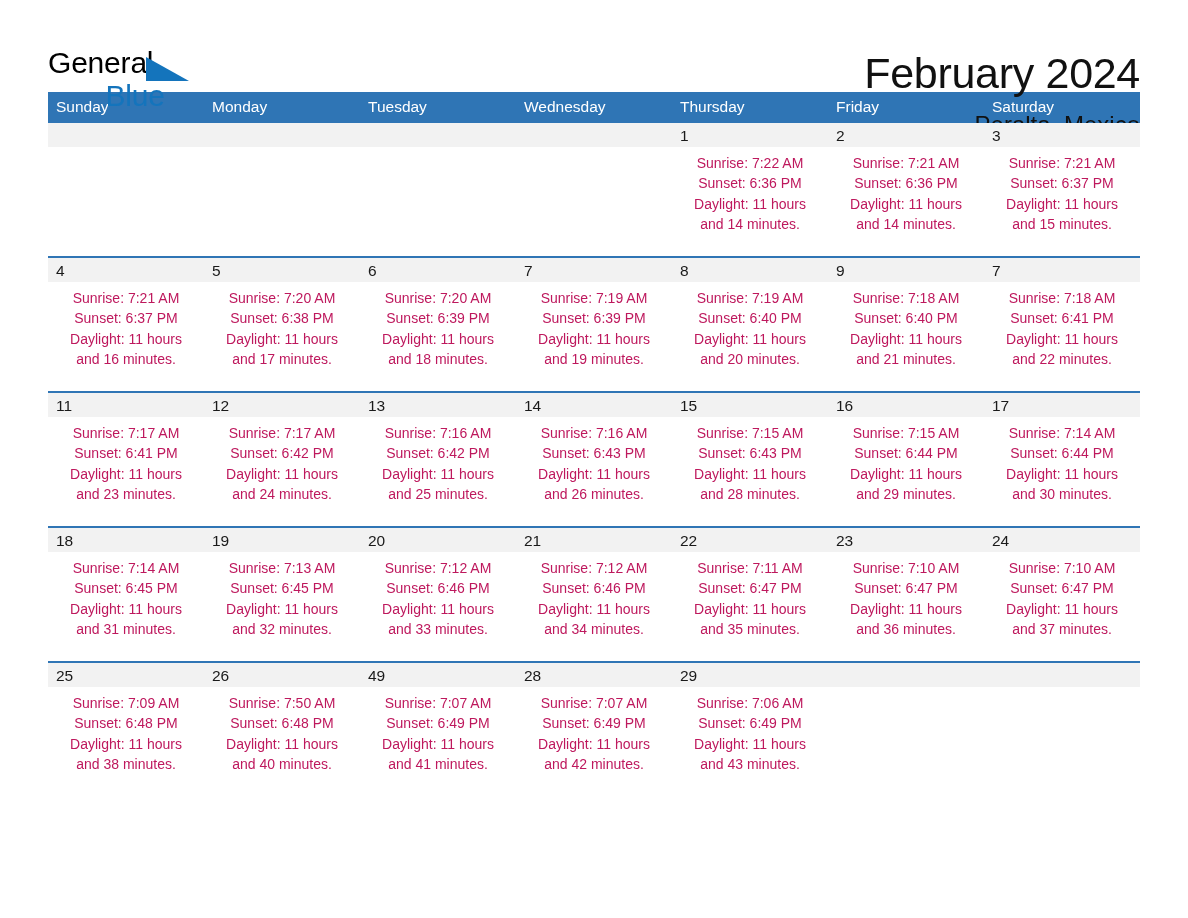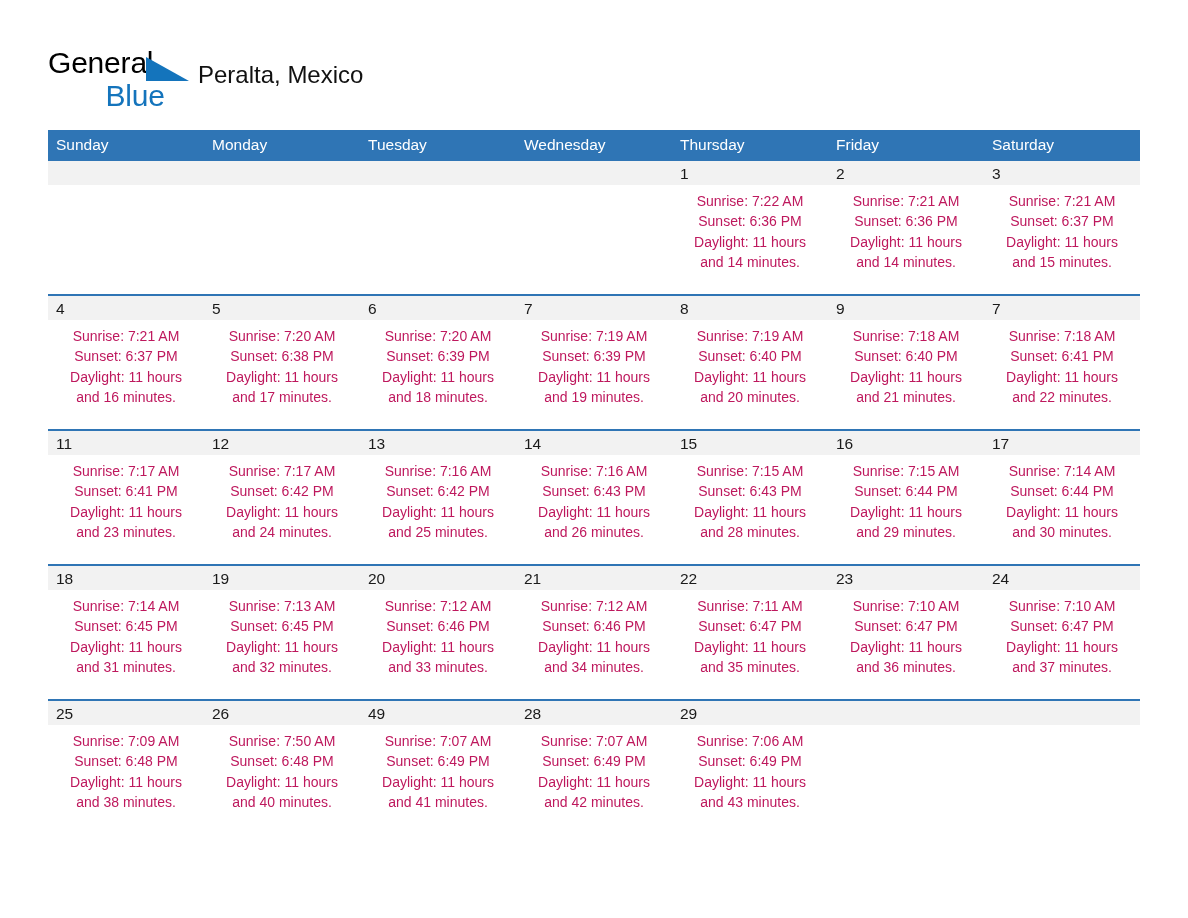--- a/index.html
+++ b/index.html
@@ -17,23 +17,23 @@
     width: 1188px;
     height: 918px;
     background: #ffffff;
     padding: 0 48px;
   }
 
   
   .header {
     display: flex;
     align-items: flex-start;
-    justify-content: flex-start;
+    justify-content: space-between;
     padding-top: 46px;
-    height: 130px;
+    height: 92px;
   }
 
   .brand {
     position: relative;
     width: 150px;
     height: 72px;
     flex: none;
   }
   .brand-general {
     font-size: 30px;
@@ -139,20 +139,21 @@
 
   <div class="header">
 
     <div class="brand">
       <div class="brand-general">General</div>
       <div class="brand-triangle"></div>
       <div class="brand-blue">Blue</div>
     </div>
 
     <div class="titles">
+      <div class="cal-title">February 2024</div>
       <div class="cal-subtitle">Peralta, Mexico</div>
     </div>
 
   </div>
 
   <table class="calendar">
     <thead>
       <tr class="dow-row" id="dow-row">
           <th>Sunday</th>
           <th>Monday</th>

